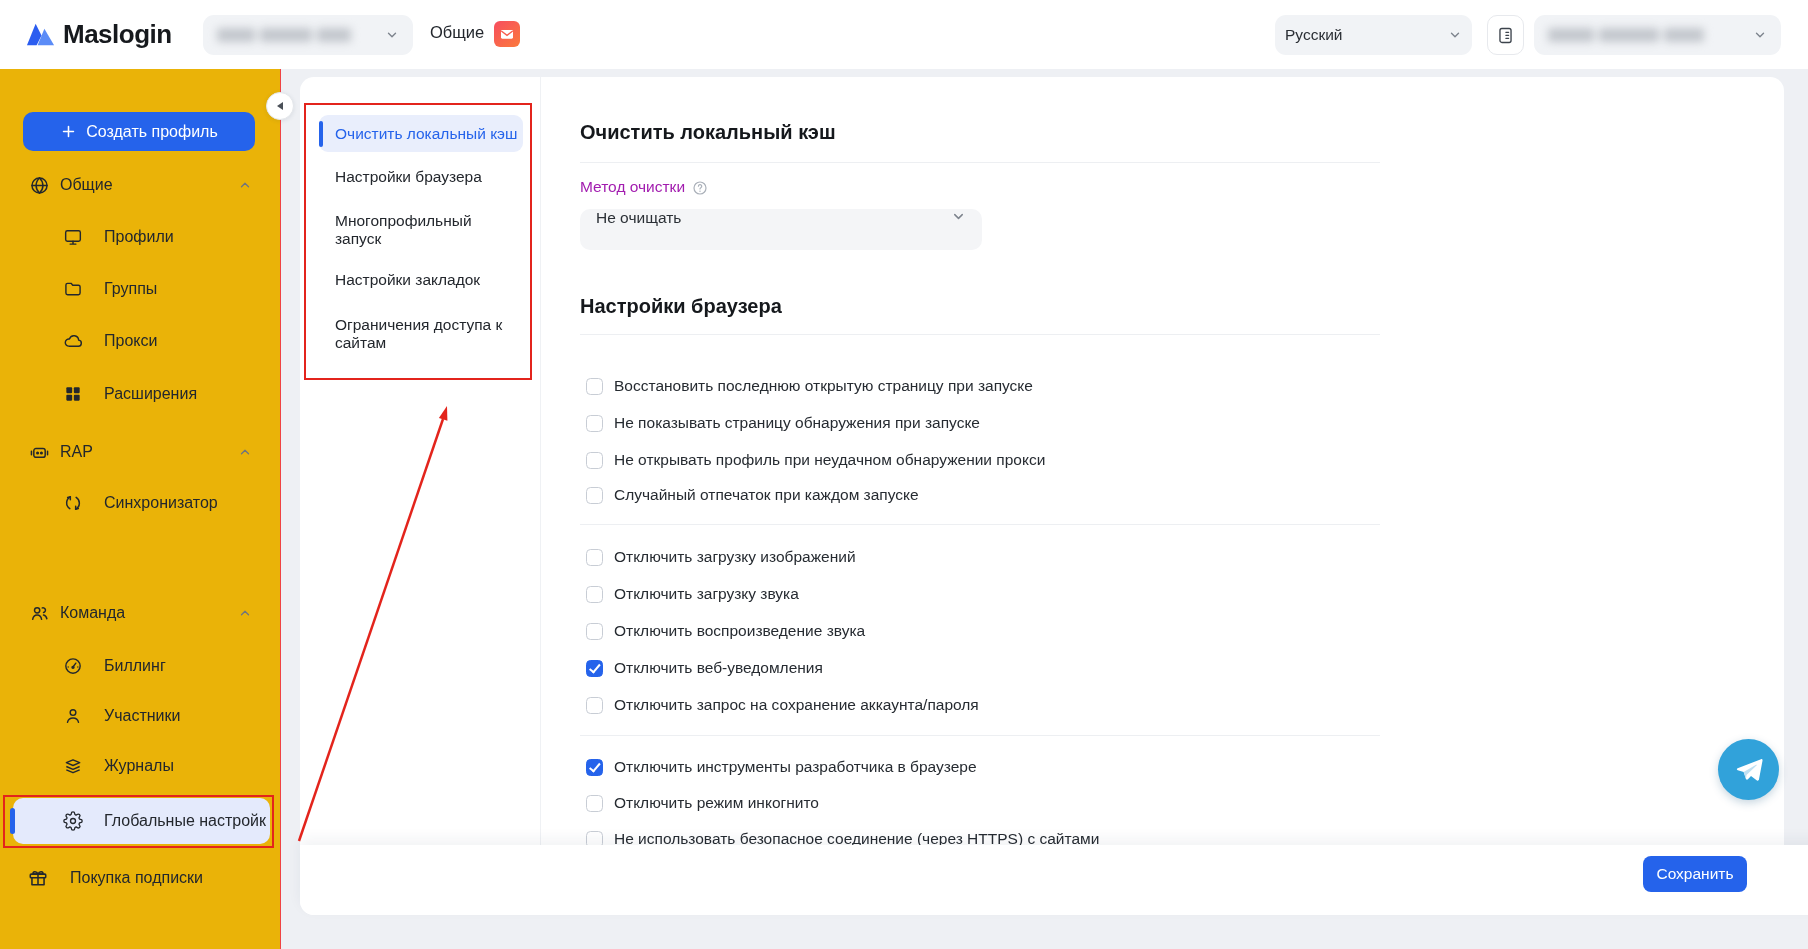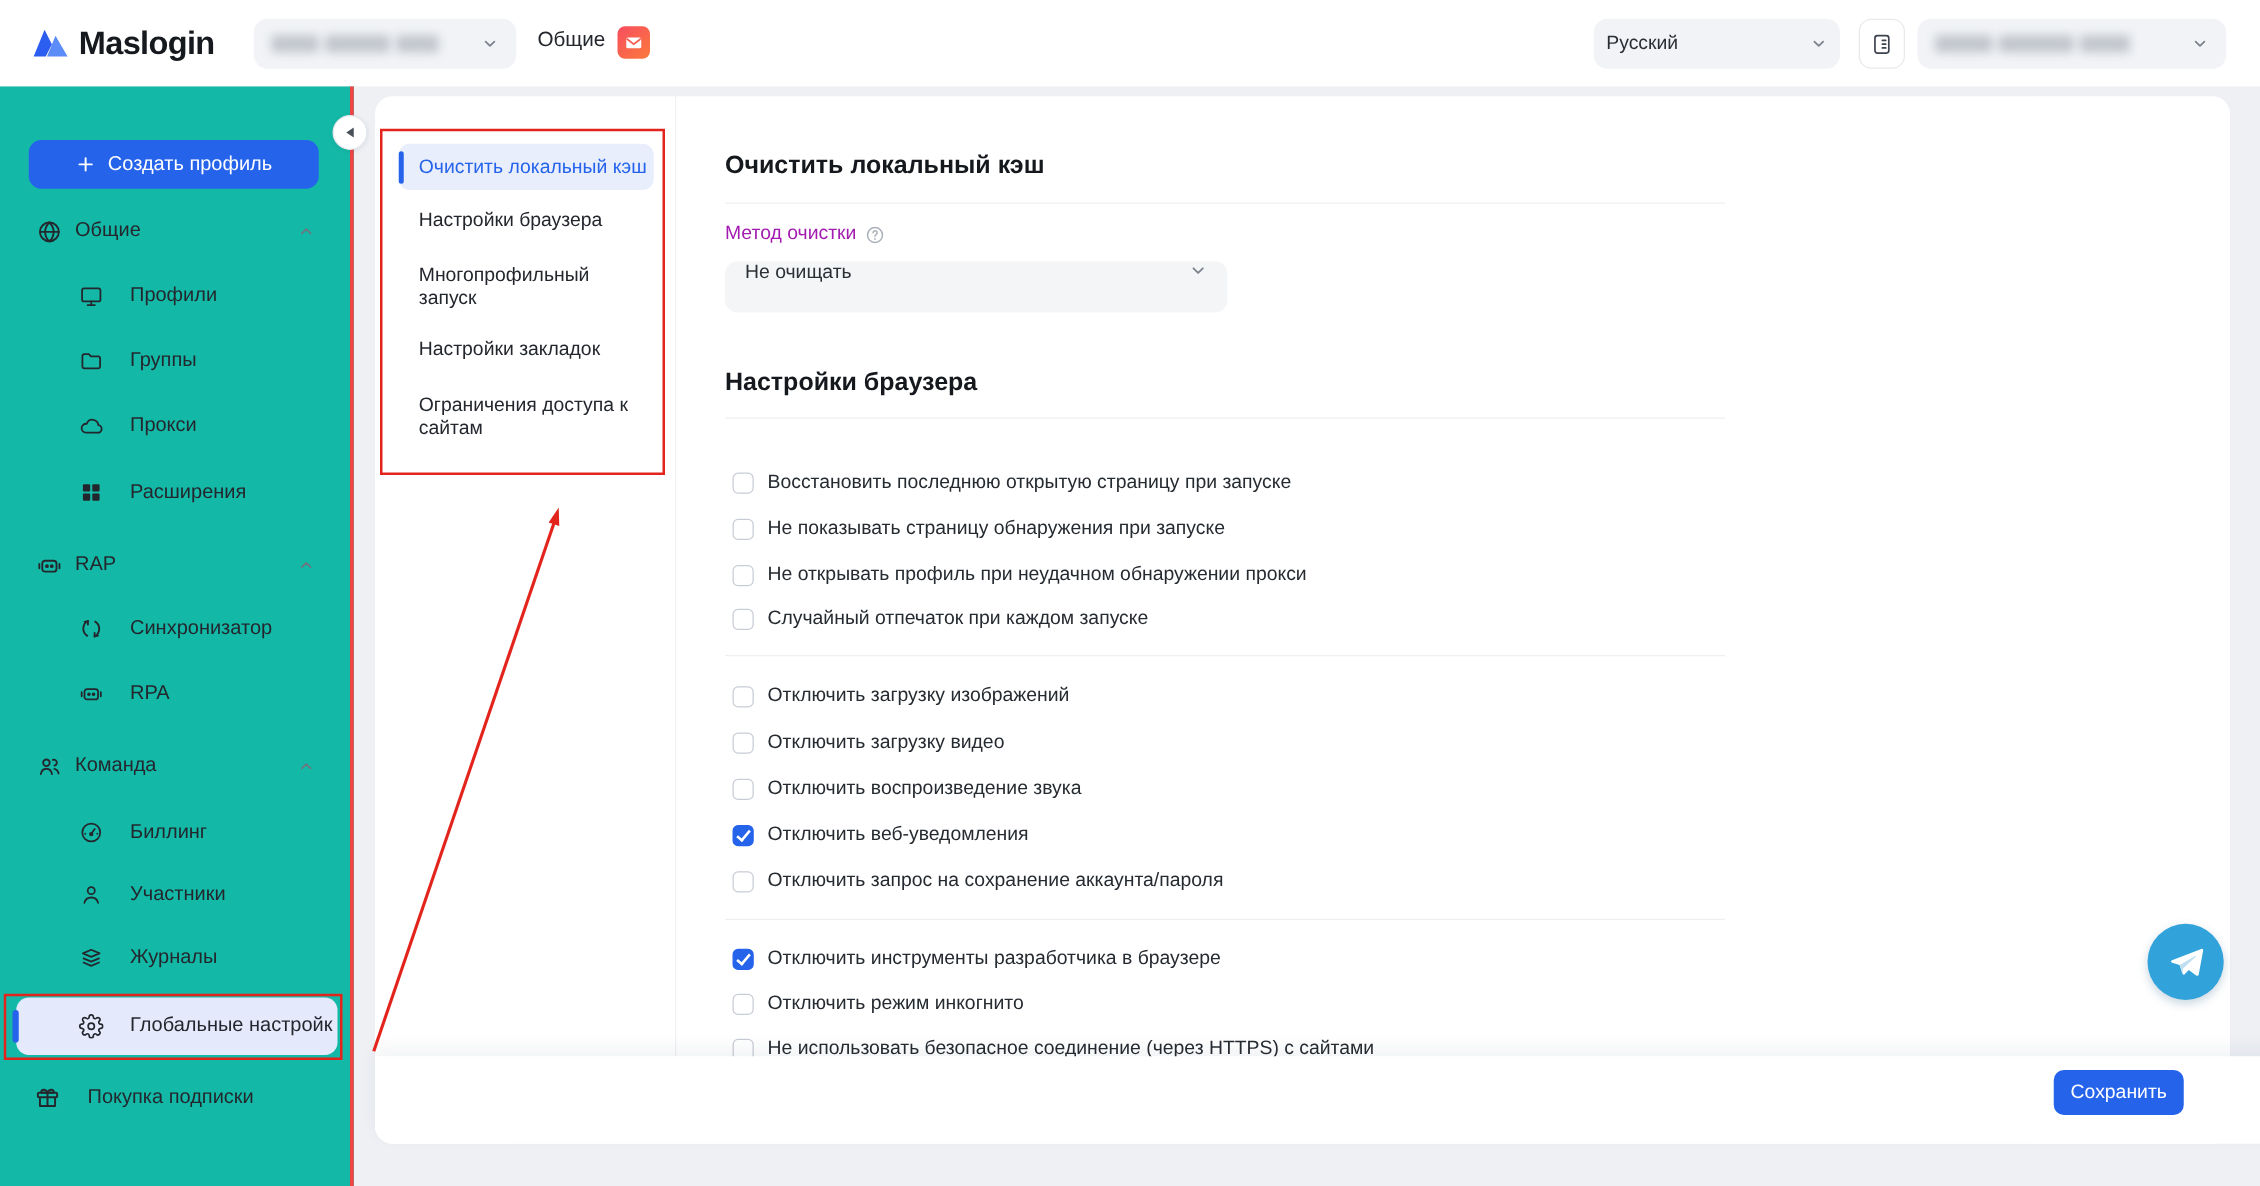--- a/index.html
+++ b/index.html
@@ -15,21 +15,21 @@
   .promo{position:absolute;left:430px;top:23px;font-size:16.5px;color:#23272d;}
   .promo-ico{position:absolute;left:494px;top:21px;width:26px;height:26px;border-radius:6px;
              background:linear-gradient(140deg,#f74d5f 0%,#fb7a3c 100%);display:flex;align-items:center;justify-content:center;}
   .lang-pill{position:absolute;left:1275px;top:15px;width:197px;height:40px;padding:0 10px;box-sizing:border-box;justify-content:space-between;font-size:15.5px;color:#2a2e34;}
   .doc-btn{position:absolute;left:1487px;top:15px;width:37px;height:40px;background:#fff;border:1px solid #e7e9ed;border-radius:10px;display:flex;align-items:center;justify-content:center;box-sizing:border-box;}
   .user-pill{position:absolute;left:1534px;top:15px;width:247px;height:40px;padding:0 14px;box-sizing:border-box;justify-content:space-between;}
   .blur-mask{display:flex;gap:5px;filter:blur(4px);}
   .blur-mask i{display:block;height:14px;border-radius:3px;background:#c3c7cd;}
 
   
-  .sidebar{position:absolute;left:0;top:69px;width:280px;height:880px;background:#14b8a6;border-right:3px solid #ef4444;z-index:2;}
+  .sidebar{position:absolute;left:0;top:69px;width:280px;height:880px;background:#eab308;border-right:1px solid #ef4444;z-index:2;}
   .create-btn{position:absolute;left:23px;top:43px;width:232px;height:39px;background:#2563eb;border-radius:10px;
               display:flex;align-items:center;justify-content:center;gap:9px;color:#fff;font-size:16px;cursor:pointer;}
   .srow{position:absolute;left:0;width:280px;height:40px;display:flex;align-items:center;font-size:16px;color:#23272d;}
   .srow .sec-ico{position:absolute;left:29px;width:21px;height:21px;display:flex;}
   .srow .sec-lbl{position:absolute;left:60px;}
   .srow .sub-ico{position:absolute;left:63px;width:20px;height:20px;display:flex;}
   .srow .sub-lbl{position:absolute;left:104px;}
   .srow .chev{position:absolute;right:28px;display:flex;}
   .side-active{position:absolute;left:13px;top:729px;width:257px;height:46px;background:#e4eafc;border-radius:10px;}
   .side-active .bar{position:absolute;left:-3px;top:10px;width:5px;height:26px;background:#2563eb;border-radius:3px;}
@@ -225,31 +225,20 @@
         <svg viewBox="0 0 24 24" width="20" height="20" fill="none" stroke="#23272d" stroke-width="1.8" stroke-linecap="round">
             <path d="M8.8 4.6a8.2 8.2 0 0 0-0.6 14.2"></path>
             <path d="M15.2 19.4a8.2 8.2 0 0 0 0.6-14.2"></path>
             <path d="M8.8 4.6 L8.8 8 M8.8 4.6 L5.6 5.4"></path>
             <path d="M15.2 19.4 L15.2 16 M15.2 19.4 L18.4 18.6"></path>
           </svg>
       </span>
       <span class="sub-lbl">Синхронизатор</span>
     </div>
 
-    <div class="srow" style="top:466px">
-      <span class="sub-ico">
-        <svg viewBox="0 0 24 24" width="20" height="20" fill="none" stroke="#23272d" stroke-width="1.7" stroke-linecap="round">
-            <rect x="5.5" y="7.5" width="13" height="10" rx="2.5"></rect>
-            <path d="M2.8 10.5v4M21.2 10.5v4"></path>
-            <circle cx="9.8" cy="12.5" r="0.9" fill="#23272d"></circle>
-            <circle cx="14.2" cy="12.5" r="0.9" fill="#23272d"></circle>
-          </svg>
-      </span>
-      <span class="sub-lbl">RPA</span>
-    </div>
 
     <div class="srow" style="top:524px">
       <span class="sec-ico">
         <svg viewBox="0 0 24 24" width="21" height="21" fill="none" stroke="#23272d" stroke-width="1.7" stroke-linecap="round">
             <circle cx="9.3" cy="8.3" r="3"></circle>
             <path d="M4.2 18.6c.6-3.2 2.7-4.9 5.1-4.9s4.5 1.7 5.1 4.9"></path>
             <path d="M15.2 5.6a2.7 2.7 0 1 1 1.4 5.2"></path>
             <path d="M16.6 13.8c2 .4 3.3 1.8 3.8 4.2"></path>
           </svg>
       </span>
@@ -377,21 +366,21 @@
       </div>
 
     <div class="hdiv" style="top:447px"></div>
 
     <div class="crow" style="top:469px">
         <span class="cbox"></span>
         <span class="clabel">Отключить загрузку изображений</span>
       </div>
     <div class="crow" style="top:506px">
         <span class="cbox"></span>
-        <span class="clabel">Отключить загрузку видео</span>
+        <span class="clabel">Отключить загрузку звука</span>
       </div>
     <div class="crow" style="top:543px">
         <span class="cbox"></span>
         <span class="clabel">Отключить воспроизведение звука</span>
       </div>
     <div class="crow" style="top:580px">
         <span class="cbox on"></span>
         <span class="clabel">Отключить веб-уведомления</span>
       </div>
     <div class="crow" style="top:617px">

